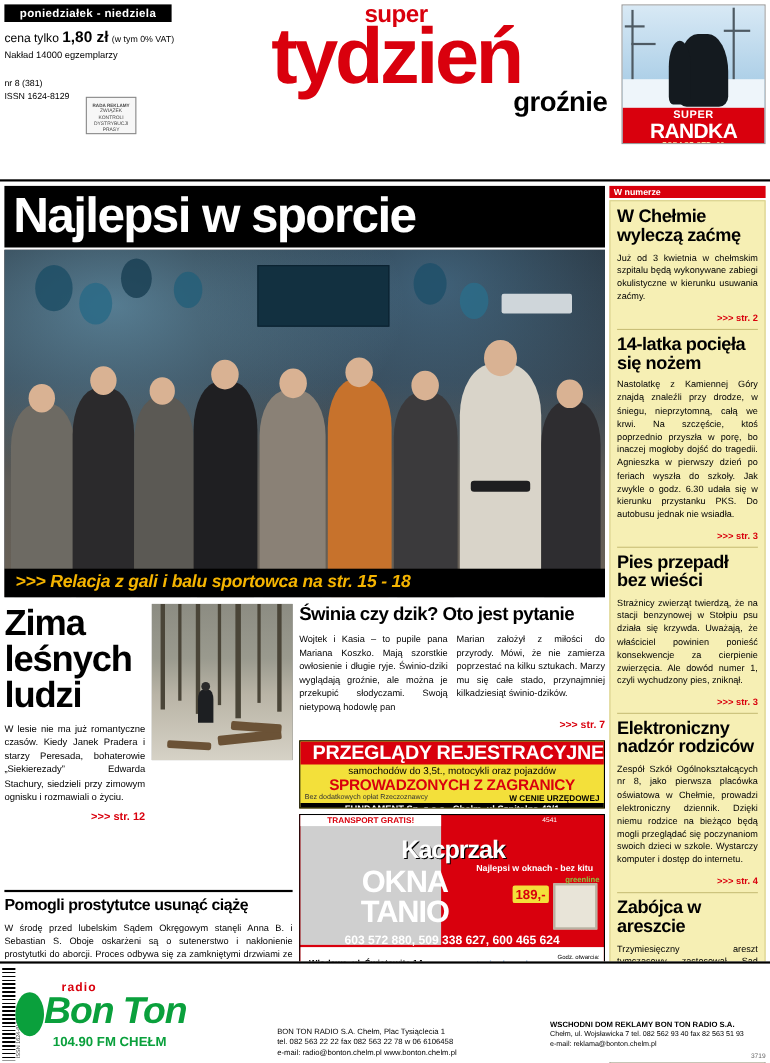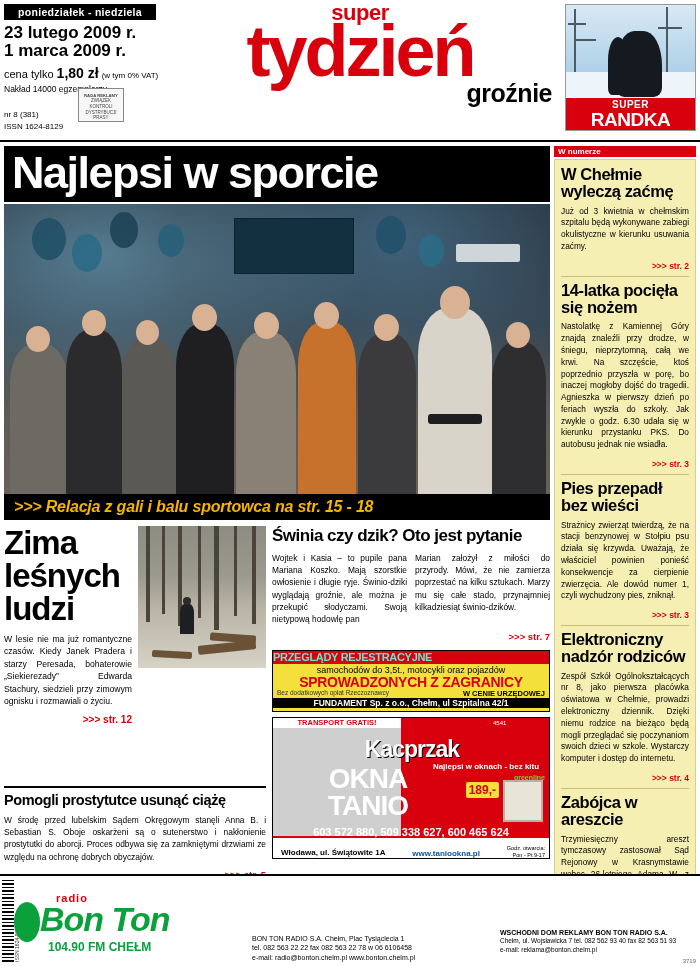--- a/index.html
+++ b/index.html
@@ -6,21 +6,21 @@
   body {
     width: 700px; height: 966px;
     background: #ffffff;
     font-family: "Liberation Sans", sans-serif;
     overflow: hidden;
     position: relative;
   }
   .page { width: 700px; height: 966px; position: relative; background:#fff; }
 
   
-  .masthead { position: relative; height: 142px; border-bottom: 2px solid #000; }
+  .masthead { position: relative; height: 165px; border-bottom: 2px solid #000; }
   .mh-left { position: absolute; left: 4px; top: 4px; width: 160px; }
   .mh-days {
     background: #000; color: #fff; font-size: 10.5px; font-weight: bold;
     letter-spacing: .3px; padding: 2px 4px; text-align: center; width: 152px;
   }
   .mh-date { font-size: 15px; font-weight: bold; color: #000; line-height: 1.05; margin-top: 4px; }
   .mh-date .big { font-size: 17px; }
   .mh-price { font-size: 11px; margin-top: 5px; line-height: 1.2; }
   .mh-price b { font-size: 14px; }
   .mh-price .vat { font-size: 8px; }
@@ -136,21 +136,21 @@
 
   
   .swinia-title { font-size: 17px; font-weight: bold; letter-spacing:-.5px; }
   .two-col-text { display:flex; gap:8px; margin-top:6px; }
   .two-col-text div { flex:1; font-size: 8.4px; line-height: 1.45; text-align: justify; }
 
   
   .ad-przeglady {
     margin-top: 8px; border: 1px solid #000; background:#f3e03a; height: 62px; position:relative; overflow:hidden;
   }
-  .ad-p-t1 { background:#d9000d; color:#5eead4; font-size: 11px; font-weight:bold; text-align:left; letter-spacing:-.3px; line-height:1.15; }
+  .ad-p-t1 { background:#d9000d; color:#ffffff; font-size: 18px; font-weight:bold; text-align:right; letter-spacing:-.3px; line-height:1.15; }
   .ad-p-t2 { font-size: 9px; text-align:center; margin-top:1px; }
   .ad-p-t3 { font-size: 14px; font-weight:bold; color:#d9000d; text-align:center; line-height:1.05; letter-spacing:-.3px;}
   .ad-p-t4 { font-size: 6.5px; text-align:center; color:#333; }
   .ad-p-t5 { font-size: 7.5px; font-weight:bold; text-align:center; color:#000; }
   .ad-p-t6 { font-size: 8.5px; font-weight:bold; text-align:center; background:#000; color:#fff; }
 
   
   .ad-okna { margin-top: 5px; border:1px solid #000; height: 142px; position:relative; overflow:hidden; background:#d9000d; }
   .ad-ok-left { position:absolute; left:0; top:0; width: 128px; height:118px; background:#cfcfcf; }
   .ad-ok-transport { background:#fff; color:#d9000d; font-size:7.5px; font-weight:bold; text-align:center; line-height:1.05; padding:1px 0; }
@@ -194,24 +194,20 @@
 </style>
 </head>
 <body>
 
 <div class="page">
 
   <div class="masthead">
 
     <div class="mh-left">
       <div class="mh-days">poniedziałek - niedziela</div>
-      <div class="mh-date">
-        <div class="big">23 lutego 2009 r.</div>
-        <div class="big">1 marca 2009 r.</div>
-      </div>
       <div class="mh-price">
         <span>cena tylko</span>
         <b>1,80 zł</b>
         <span class="vat">(w tym 0% VAT)</span>
       </div>
       <div class="mh-naklad">Nakład 14000 egzemplarzy</div>
       <div class="mh-issue">nr 8 (381)</div>
       <div class="mh-issue" style="margin-top:1px">ISSN 1624-8129</div>
     </div>
 

